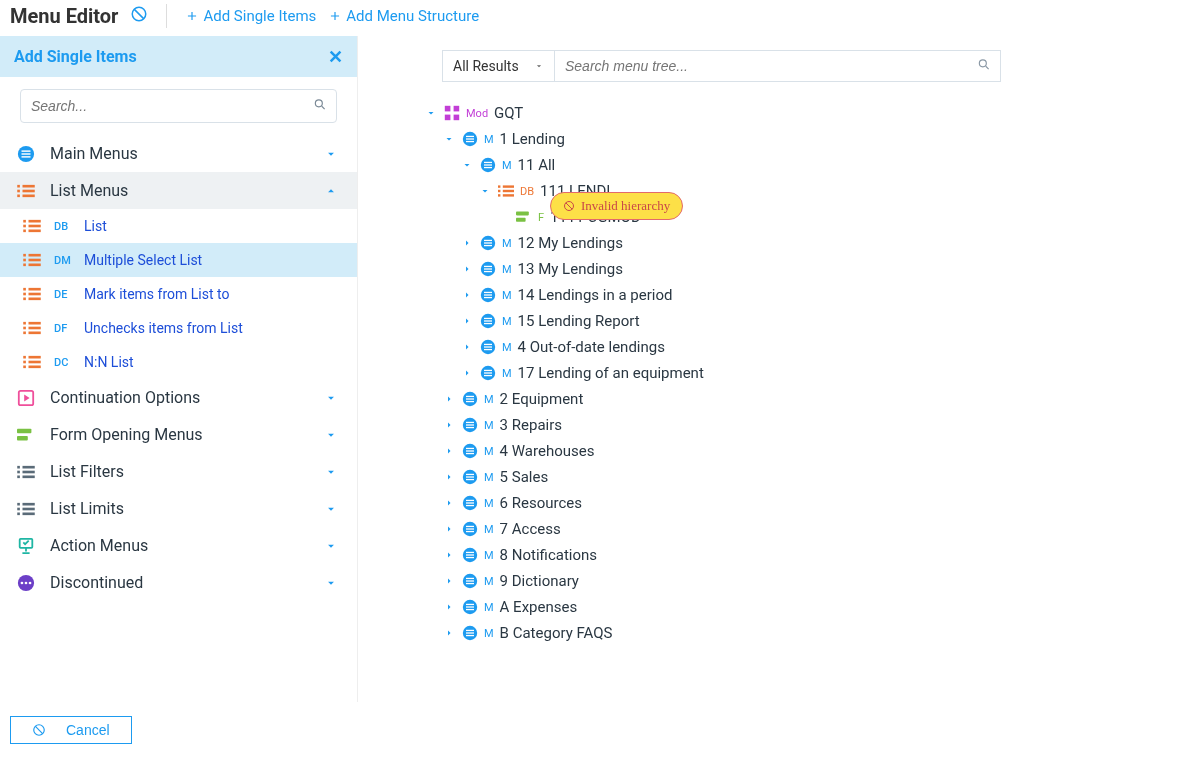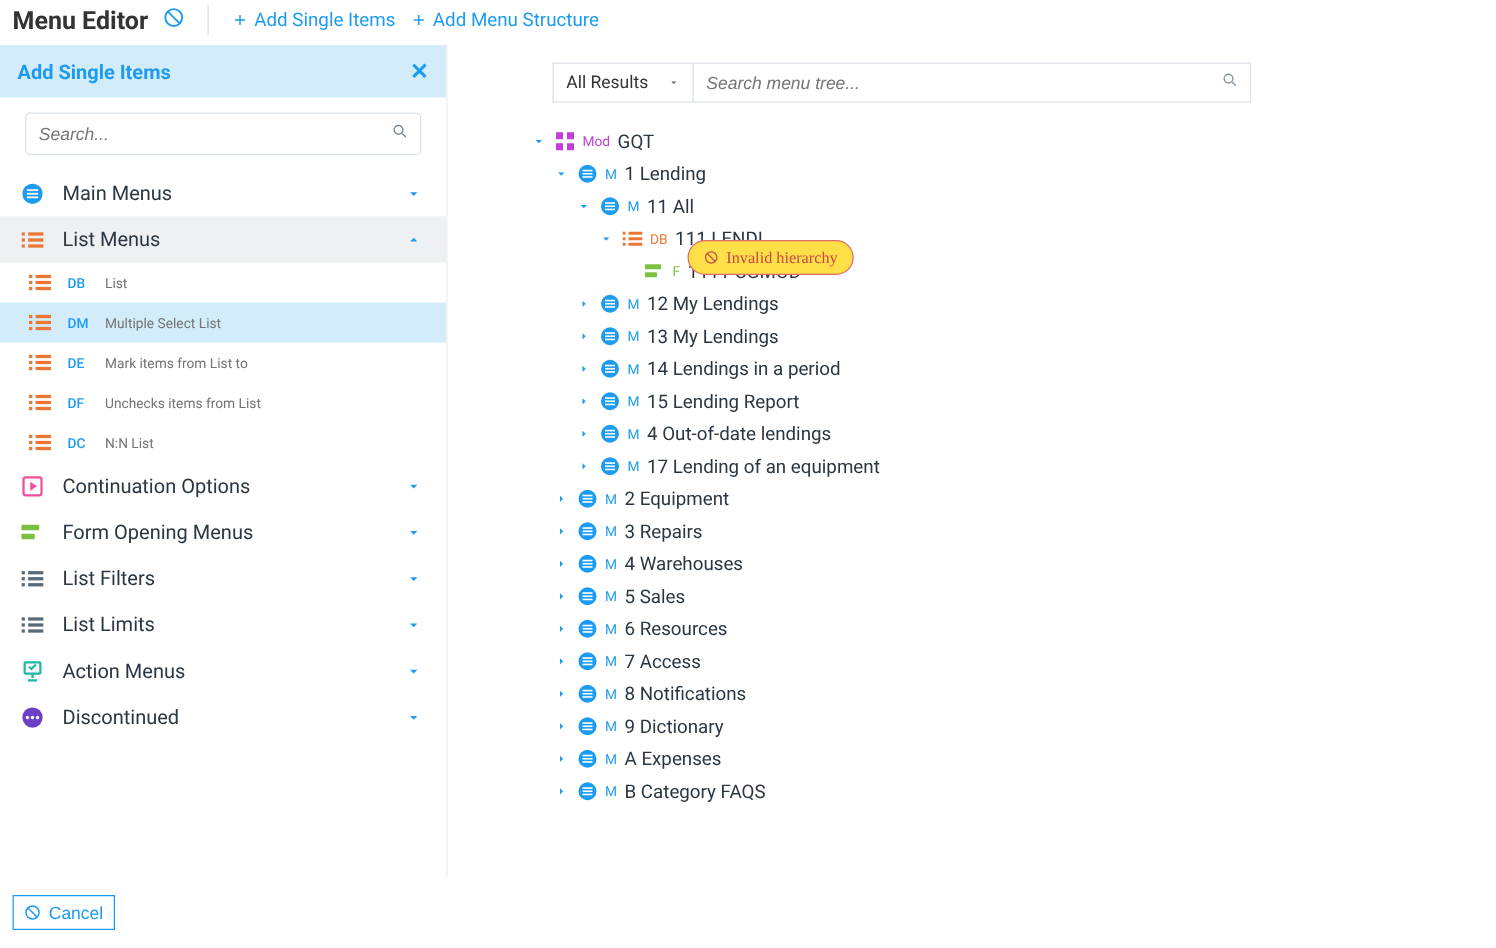--- a/index.html
+++ b/index.html
@@ -27,21 +27,21 @@
   .cat-label { font-size:16px; color:#2a3742; }
   .cat-ico { width:20px; display:flex; justify-content:center; }
   .cat-chevron { width:20px; display:flex; justify-content:center; }
   .cat-chevron svg { width:14px; height:14px; fill:#1d9bf0; }
   .cat.active { background:#eef1f3; }
   .cat.active .cat-label { font-weight:400; }
 
   .sub { padding-left:22px; gap:12px; }
   .sub.selected { background:#d2ecf9; }
   .sub-code { color:#1d9bf0; font-size:11px; font-weight:500; width:18px;}
-  .sub-label { color:#737373; font-size:11px; }
+  .sub-label { color:#1d4ed8; font-size:14px; }
   .sub-ico { width:20px; display:flex; justify-content:center; }
 
   
   .main { flex:1; display:flex; flex-direction:column; padding:8px 0 0 0; min-width:0;}
   .filterbar { display:flex; padding:6px 0 10px 0; margin-left:84px; margin-right:72px;}
   .combo { border:1px solid #d9e1e8; display:flex; align-items:center; padding:6px 10px; gap:8px; width:112px; font-size:14px; color:#333; border-right:none;}
   .combo svg { width:10px; height:10px; fill:#666; }
   .treesearch { flex:1; position:relative; }
   .treesearch input { width:100%; padding:7px 30px 7px 10px; border:1px solid #d9e1e8; font-style:italic; color:#8a98a5; font-size:14px; }
   .treesearch .mag { position:absolute; right:10px; top:50%; transform:translateY(-50%); color:#8a98a5; font-size:14px;}
@@ -66,21 +66,21 @@
   .badge-invalid {
     position:absolute; left:56px; top:-12px;
     background:#fde047; border:1px solid #e36a6a; color:#c94848;
     border-radius:14px; padding:5px 12px; font-size:13px; display:flex; align-items:center; gap:6px;
     z-index:2;
     font-family:Liberation Serif, serif;
   }
   .badge-invalid svg { width:12px; height:12px; fill:#c94848; }
 
   .footer { padding:14px 10px; }
-  .cancel-btn { border:1px solid #1d9bf0; color:#1d9bf0; background:#fff; padding:5px 8px; display:inline-flex; align-items:center; gap:6px; cursor:pointer; font-size:14px;}
+  .cancel-btn { border:1px solid #1d9bf0; color:#1d9bf0; background:#fff; padding:5px 21px; display:inline-flex; align-items:center; gap:20px; cursor:pointer; font-size:14px;}
 
   
   .tree-scroll::-webkit-scrollbar { width:8px; }
   .tree-scroll::-webkit-scrollbar-thumb { background:#ccc; border-radius:4px;}
   .tree-scroll::-webkit-scrollbar-track { background:#f2f2f2;}
 
   
   .ico-list { width:18px; height:14px; }
 
 </style>

